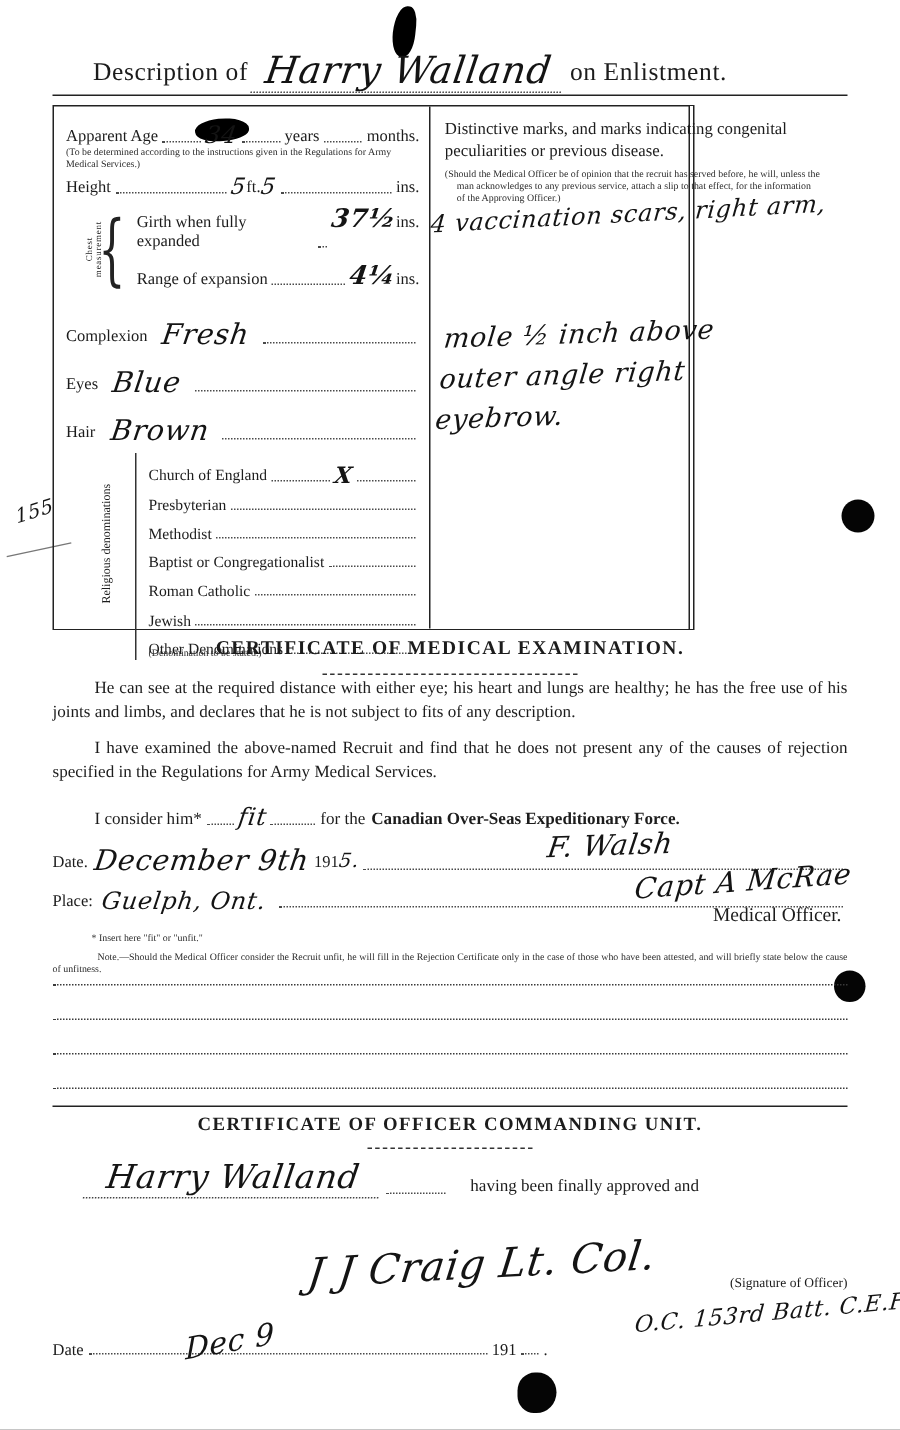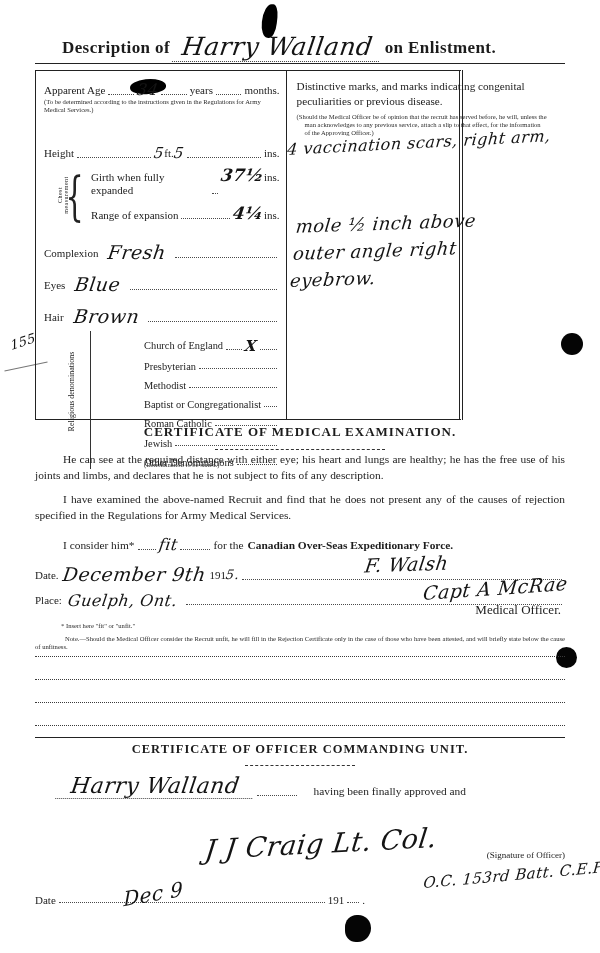--- a/index.html
+++ b/index.html
@@ -17,42 +17,42 @@
   }
   .bold { font-weight:bold; }
   
   .row { display:flex; align-items:baseline; }
   .ld { flex:1 1 auto; min-width:6px; align-self:flex-end; height:0;
         border-bottom:1.3px dotted #4a4a4a; margin:0 3px 3px 3px; }
   .ldfix { flex:0 0 auto; }
   .fn { font-size:6.6px; line-height:7.8px; color:#2b2b2b; }
   
   .header { position:absolute; top:30px; left:62px; right:35px; display:flex; align-items:baseline; }
-  .htxt { font-size:17px; font-weight:bold; letter-spacing:0.4px; }
+  .htxt { font-size:17px; font-weight:normal; letter-spacing:0.4px; }
   .hname { font-size:25px; position:relative; top:2px; margin:0 4px; border-bottom:1px dotted #444; padding:0 8px; }
   .header-rule { position:absolute; top:63px; left:35px; width:530px; border-top:1.6px solid #222; }
   
   .desc-table { position:absolute; top:70px; left:35px; width:428px; height:350px;
     border:1.6px solid #222; border-right:4px double #222; display:flex; }
   .col-left  { width:257px; border-right:1.6px solid #222; padding:6px 6px 0 8px; position:relative; }
   .col-right { flex:1; padding:8px 8px 0 10px; position:relative; }
   .age-row { margin-top:2px; font-size:11px; }
   .age-hw { font-size:16px; position:relative; top:1px; }
-  .height-row { margin-top:29px; font-size:11px; }
+  .height-row { font-size:11px; }
   .h-hw { font-size:15px; position:relative; top:1px; }
   .chest-group { margin-top:6px; display:flex; height:62px; position:relative; }
   .chest-vlabel { position:absolute; left:-6px; top:22px; font-size:6px; transform:rotate(-90deg); transform-origin:center; width:50px; text-align:center; letter-spacing:0.5px; }
   .chest-brace { font-size:52px; line-height:58px; transform:scaleX(0.55); color:#222; margin-left:14px; font-family:"DejaVu Serif", serif; }
   .chest-rows { flex:1; padding-top:2px; }
   .chest-row { font-size:11px; line-height:13px; }
   .girth-label { display:inline-block; width:118px; }
   .chest-hw { font-size:17px; font-weight:bold; }
   .cx-row { font-size:11px; margin-top:10px; }
   .cx-hw { font-size:19px; position:relative; top:2px; margin-left:10px; margin-right:6px; }
-  .religion-group { margin-top:6px; display:flex; position:relative;gap:45px; }
+  .religion-group { margin-top:6px; display:flex; position:relative; }
   .rel-vlabel { position:absolute; left:-38px; top:56px; font-size:8px; transform:rotate(-90deg); transform-origin:center; width:130px; text-align:center; line-height:9px; }
   .rel-line { border-left:1.2px solid #333; margin-left:46px; margin-right:8px; }
   .rel-rows { flex:1; padding-top:4px; }
   .rel-row { font-size:10.4px; margin-bottom:8.2px; }
   .rel-x { font-size:15px; font-weight:bold; position:relative; top:2px; }
   .rel-fn { margin-top:-7px; }
   
   .marks-head { font-size:11.2px; line-height:14.5px; }
   .marks-note { margin-top:5px; padding-left:8px; text-indent:-8px; width:250px; }
   .marks-e1 { position:absolute; top:62px; left:0px; font-size:16px; transform:rotate(-3deg) skewX(-8deg); }

